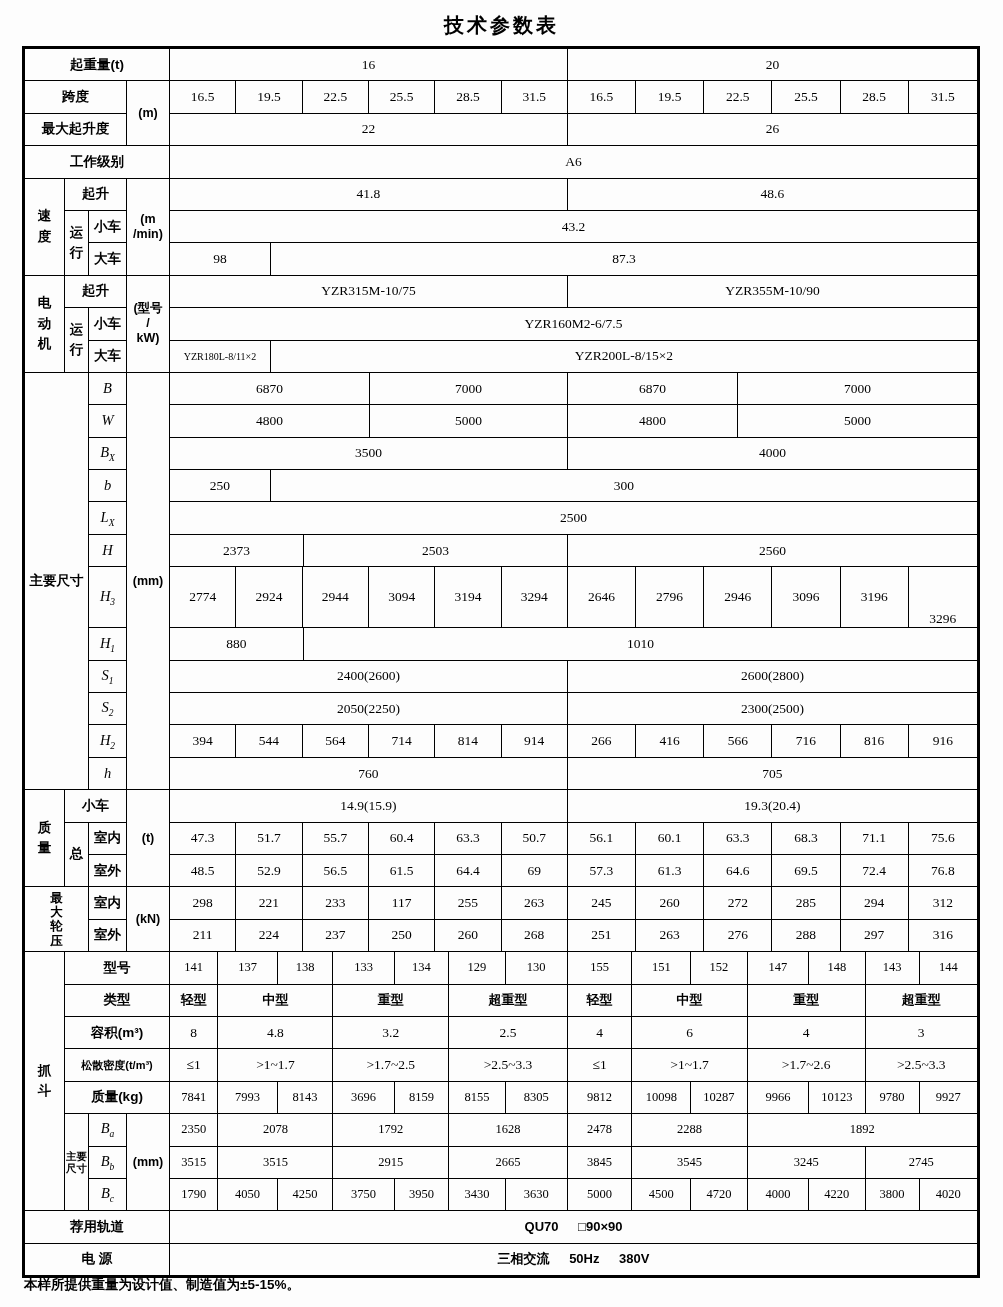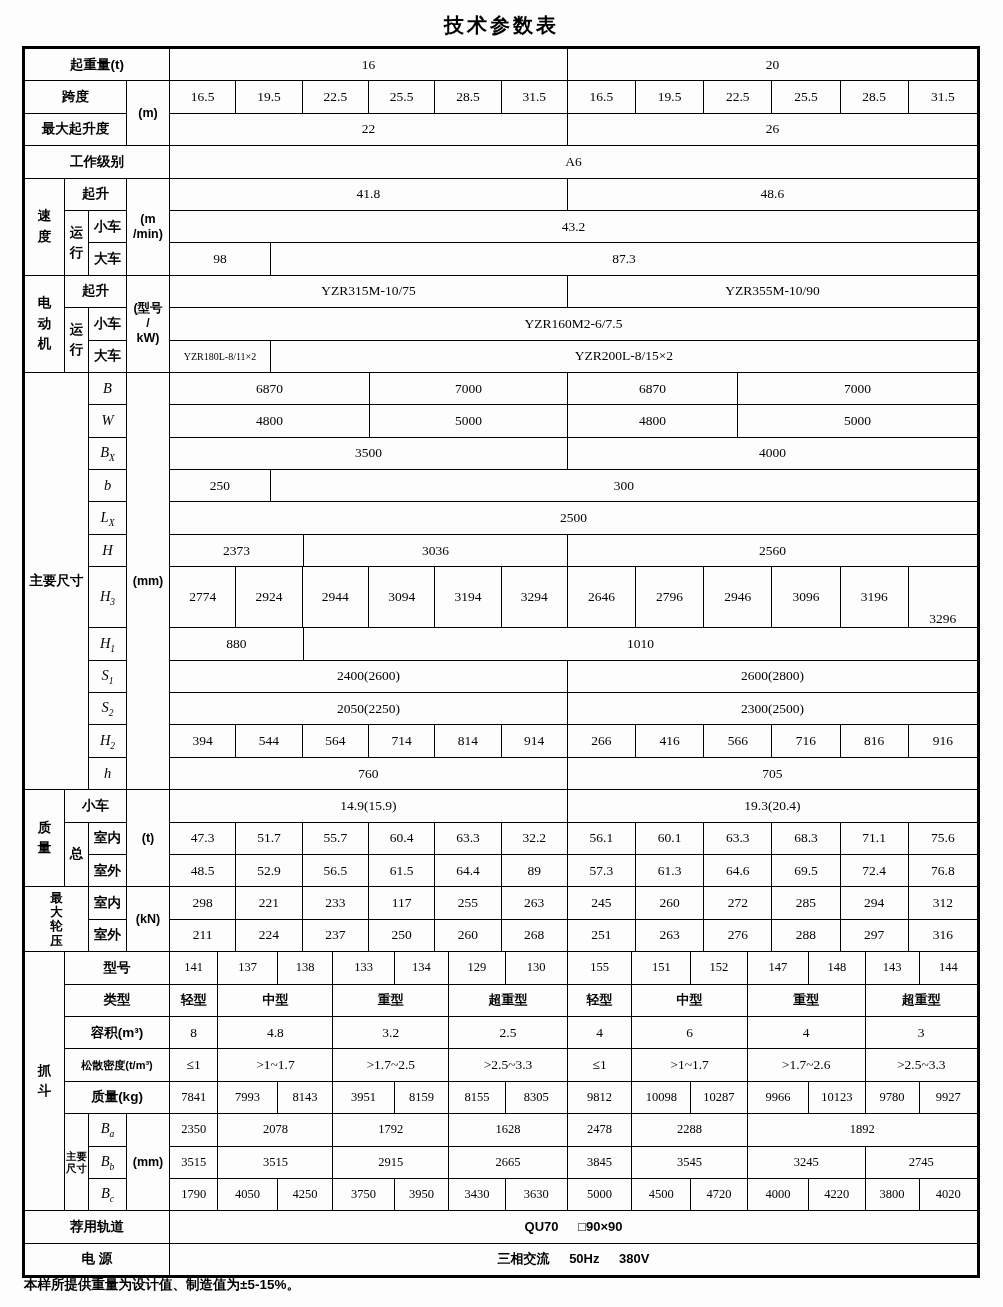--- a/index.html
+++ b/index.html
@@ -229,21 +229,21 @@
           <div class="vrow">
             <div class="vcell " style="width: 100%;">2500</div>
           </div>
         </td>
       </tr>
       <tr>
         <td class="sym">H</td>
         <td class="val ">
           <div class="vrow">
             <div class="vcell " style="width: 16.6%;">2373</div>
-            <div class="vcell " style="width: 32.7%;">3036</div>
+            <div class="vcell " style="width: 32.7%;">2503</div>
             <div class="vcell " style="width: 50.7%;">2560</div>
           </div>
         </td>
       </tr>
       <tr>
         <td class="sym">H<sub>3</sub></td>
         <td class="val ">
           <div class="vrow">
             <div class="vcell " style="width: 8.22%;">2774</div>
             <div class="vcell " style="width: 8.22%;">2924</div>
@@ -330,40 +330,40 @@
       <tr>
         <td rowspan="2" class="lab vert">总</td>
         <td class="lab">室内</td>
         <td class="val ">
           <div class="vrow">
             <div class="vcell " style="width: 8.22%;">47.3</div>
             <div class="vcell " style="width: 8.22%;">51.7</div>
             <div class="vcell " style="width: 8.22%;">55.7</div>
             <div class="vcell " style="width: 8.22%;">60.4</div>
             <div class="vcell " style="width: 8.22%;">63.3</div>
-            <div class="vcell " style="width: 8.2%;">32.2</div>
+            <div class="vcell " style="width: 8.2%;">50.7</div>
             <div class="vcell " style="width: 8.45%;">56.1</div>
             <div class="vcell " style="width: 8.45%;">60.1</div>
             <div class="vcell " style="width: 8.45%;">63.3</div>
             <div class="vcell " style="width: 8.45%;">68.3</div>
             <div class="vcell " style="width: 8.45%;">71.1</div>
             <div class="vcell " style="width: 8.45%;">75.6</div>
           </div>
         </td>
       </tr>
       <tr>
         <td class="lab">室外</td>
         <td class="val ">
           <div class="vrow">
             <div class="vcell " style="width: 8.22%;">48.5</div>
             <div class="vcell " style="width: 8.22%;">52.9</div>
             <div class="vcell " style="width: 8.22%;">56.5</div>
             <div class="vcell " style="width: 8.22%;">61.5</div>
             <div class="vcell " style="width: 8.22%;">64.4</div>
-            <div class="vcell " style="width: 8.2%;">89</div>
+            <div class="vcell " style="width: 8.2%;">69</div>
             <div class="vcell " style="width: 8.45%;">57.3</div>
             <div class="vcell " style="width: 8.45%;">61.3</div>
             <div class="vcell " style="width: 8.45%;">64.6</div>
             <div class="vcell " style="width: 8.45%;">69.5</div>
             <div class="vcell " style="width: 8.45%;">72.4</div>
             <div class="vcell " style="width: 8.45%;">76.8</div>
           </div>
         </td>
       </tr>
       <tr>
@@ -477,21 +477,21 @@
           </div>
         </td>
       </tr>
       <tr>
         <td colspan="3" class="lab">质量(kg)</td>
         <td class="val dense">
           <div class="vrow">
             <div class="vcell " style="width: 6%;">7841</div>
             <div class="vcell " style="width: 7.35%;">7993</div>
             <div class="vcell " style="width: 6.9%;">8143</div>
-            <div class="vcell " style="width: 7.6%;">3951</div>
+            <div class="vcell " style="width: 7.6%;">3696</div>
             <div class="vcell " style="width: 6.75%;">8159</div>
             <div class="vcell " style="width: 7%;">8155</div>
             <div class="vcell " style="width: 7.7%;">8305</div>
             <div class="vcell " style="width: 8%;">9812</div>
             <div class="vcell " style="width: 7.3%;">10098</div>
             <div class="vcell " style="width: 7%;">10287</div>
             <div class="vcell " style="width: 7.6%;">9966</div>
             <div class="vcell " style="width: 7%;">10123</div>
             <div class="vcell " style="width: 6.7%;">9780</div>
             <div class="vcell " style="width: 7.1%;">9927</div>

